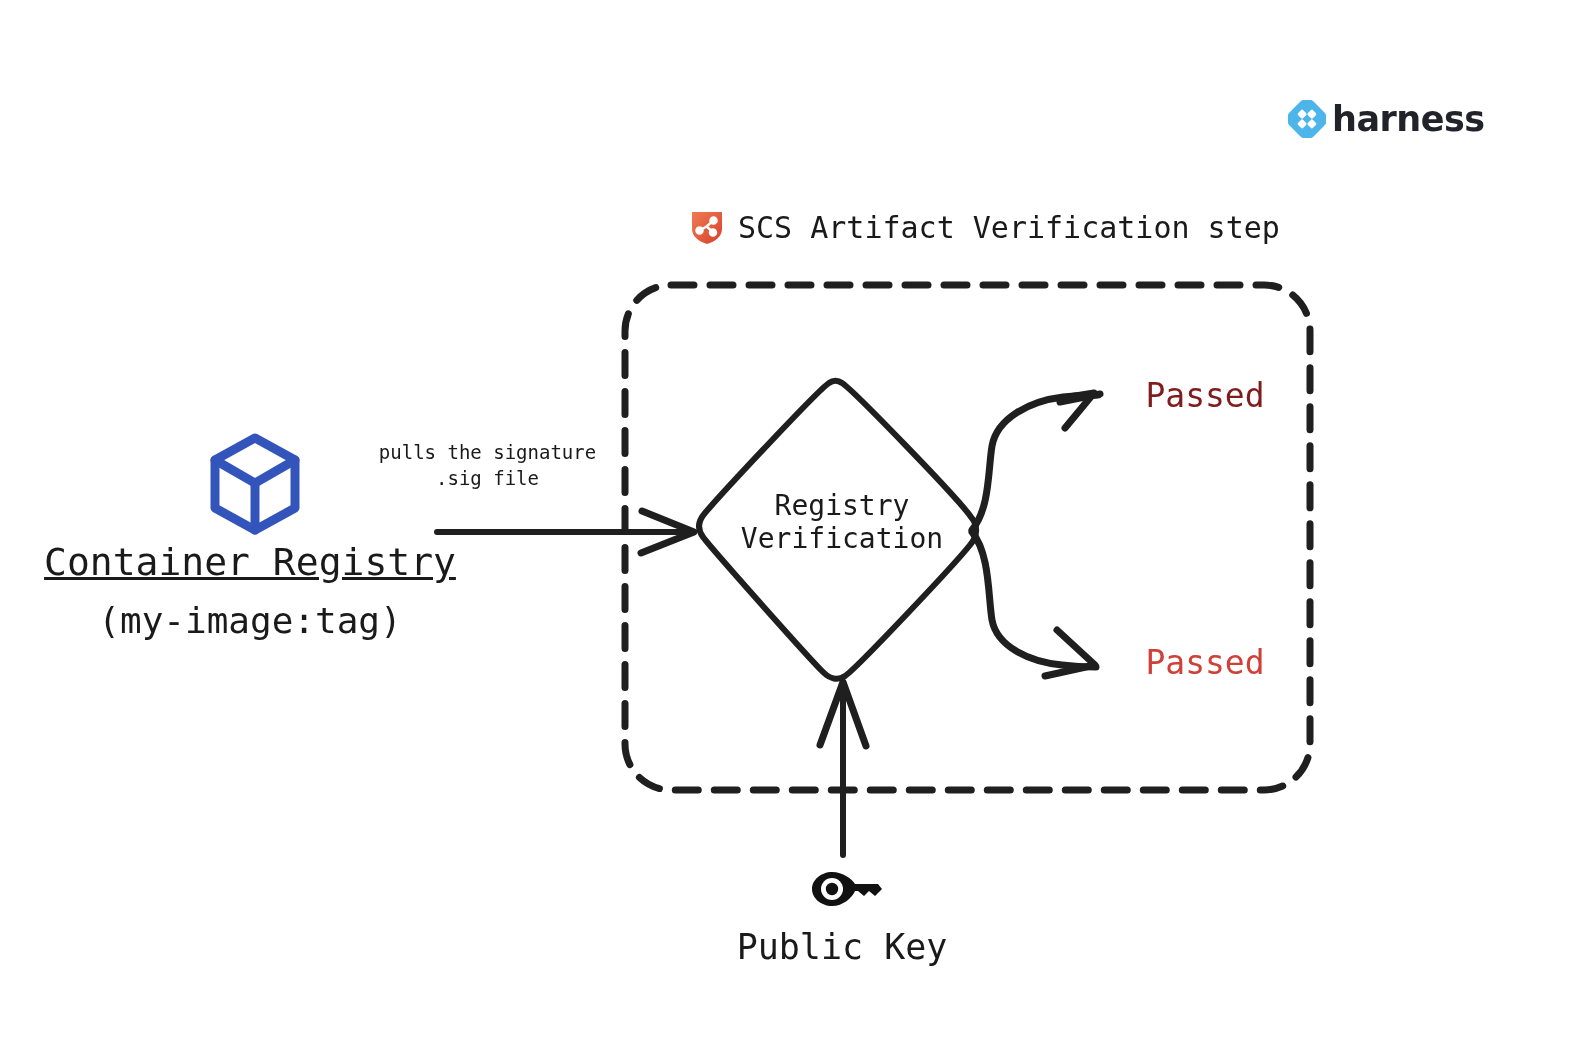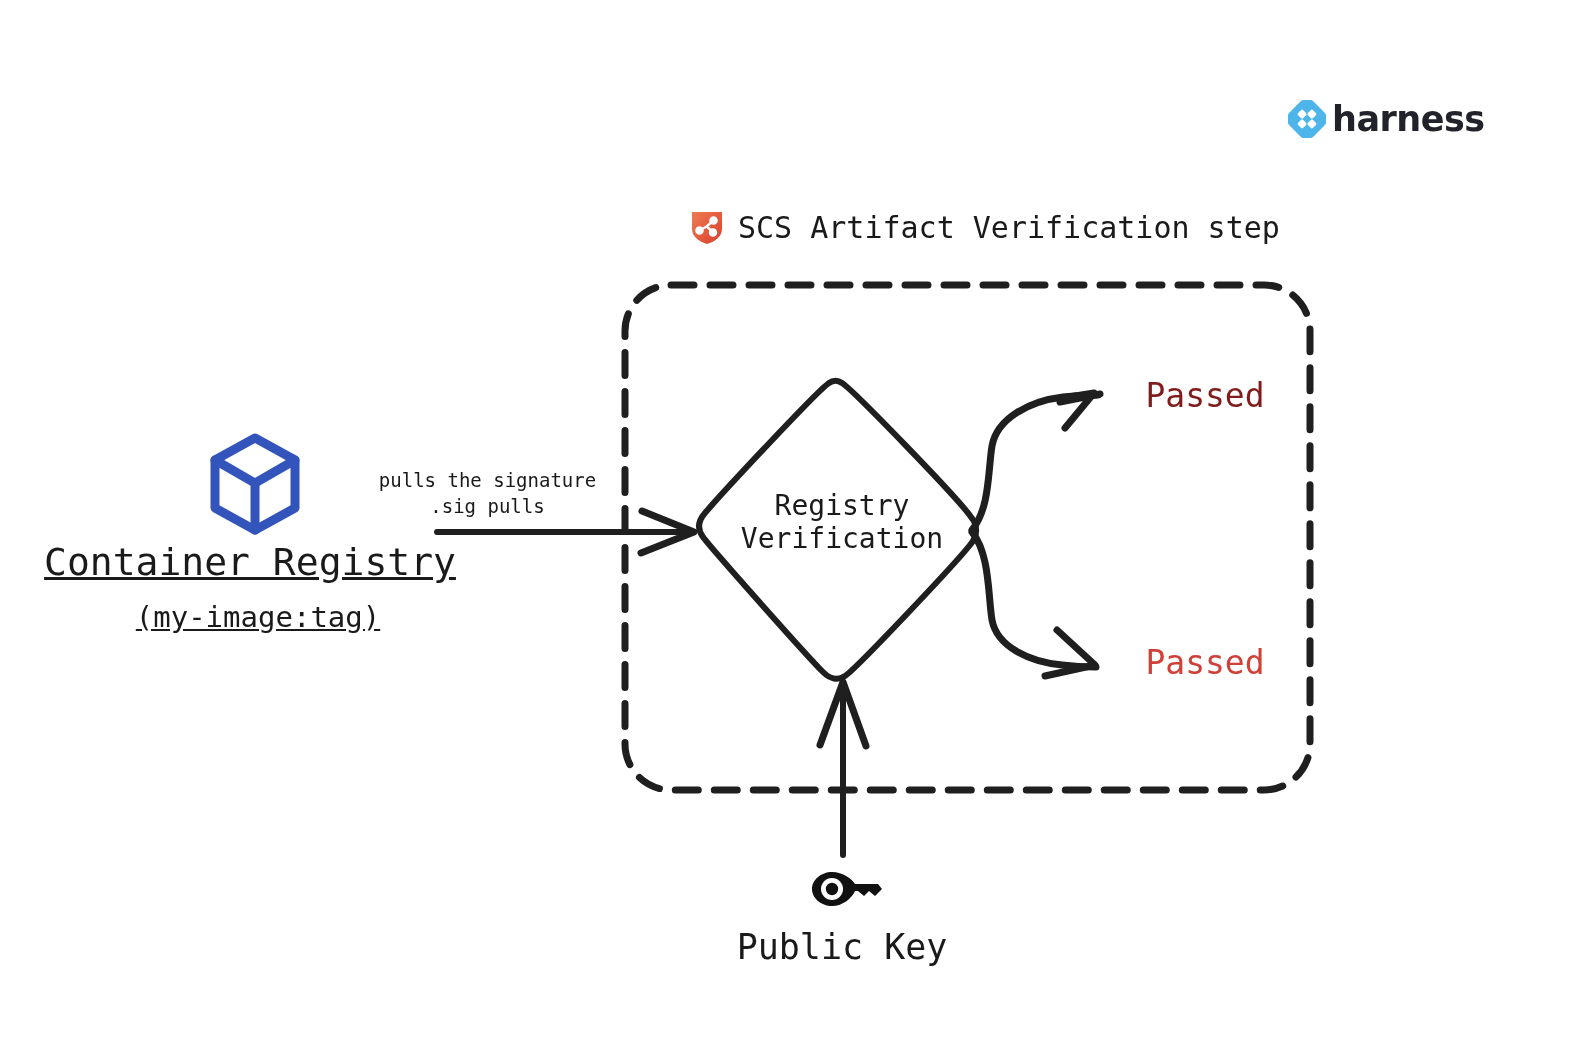--- a/index.html
+++ b/index.html
@@ -69,36 +69,34 @@
   }
   #registry-title {
     left: 0px;
     top: 540px;
     width: 500px;
     font-size: 38px;
     font-weight: 500;
     text-decoration: underline;
   }
   #registry-sub {
-    left: 8px;
+    left: 0px;
     top: 600px;
     width: 500px;
-    font-size: 29px;
-    font-weight: 500;
-    text-decoration: underline;
+    font-size: 36px;
+    font-weight: 500;
   }
   #edge-label {
     left: 355px;
     top: 440px;
     width: 265px;
     font-size: 19px;
     font-weight: 500;
     line-height: 1.35;
     text-align: center;
-    margin-top: 28px;
   }
   #diamond-label {
     left: 707px;
     top: 489px;
     width: 270px;
     font-size: 28px;
     font-weight: 500;
   }
   #passed-label {
     left: 1100px;
@@ -217,21 +215,21 @@
         <path d="M8 28 L48 51 L88 28"></path>
         <path d="M48 51 V98"></path>
       </g>
     </svg>
   </div>
   <div class="abs node-label" id="registry-title">Container Registry</div>
   <div class="abs node-label" id="registry-sub">(my-image:tag)</div>
 
   <div class="abs" id="edge-label">
     <div>pulls the signature</div>
-    <div>.sig pulls</div>
+    <div>.sig file</div>
   </div>
 
   <div class="abs node-label" id="diamond-label">
     <div>Registry</div>
     <div>Verification</div>
   </div>
 
   <div class="abs node-label" id="passed-label">Passed</div>
   <div class="abs node-label" id="failed-label">Passed</div>
 

